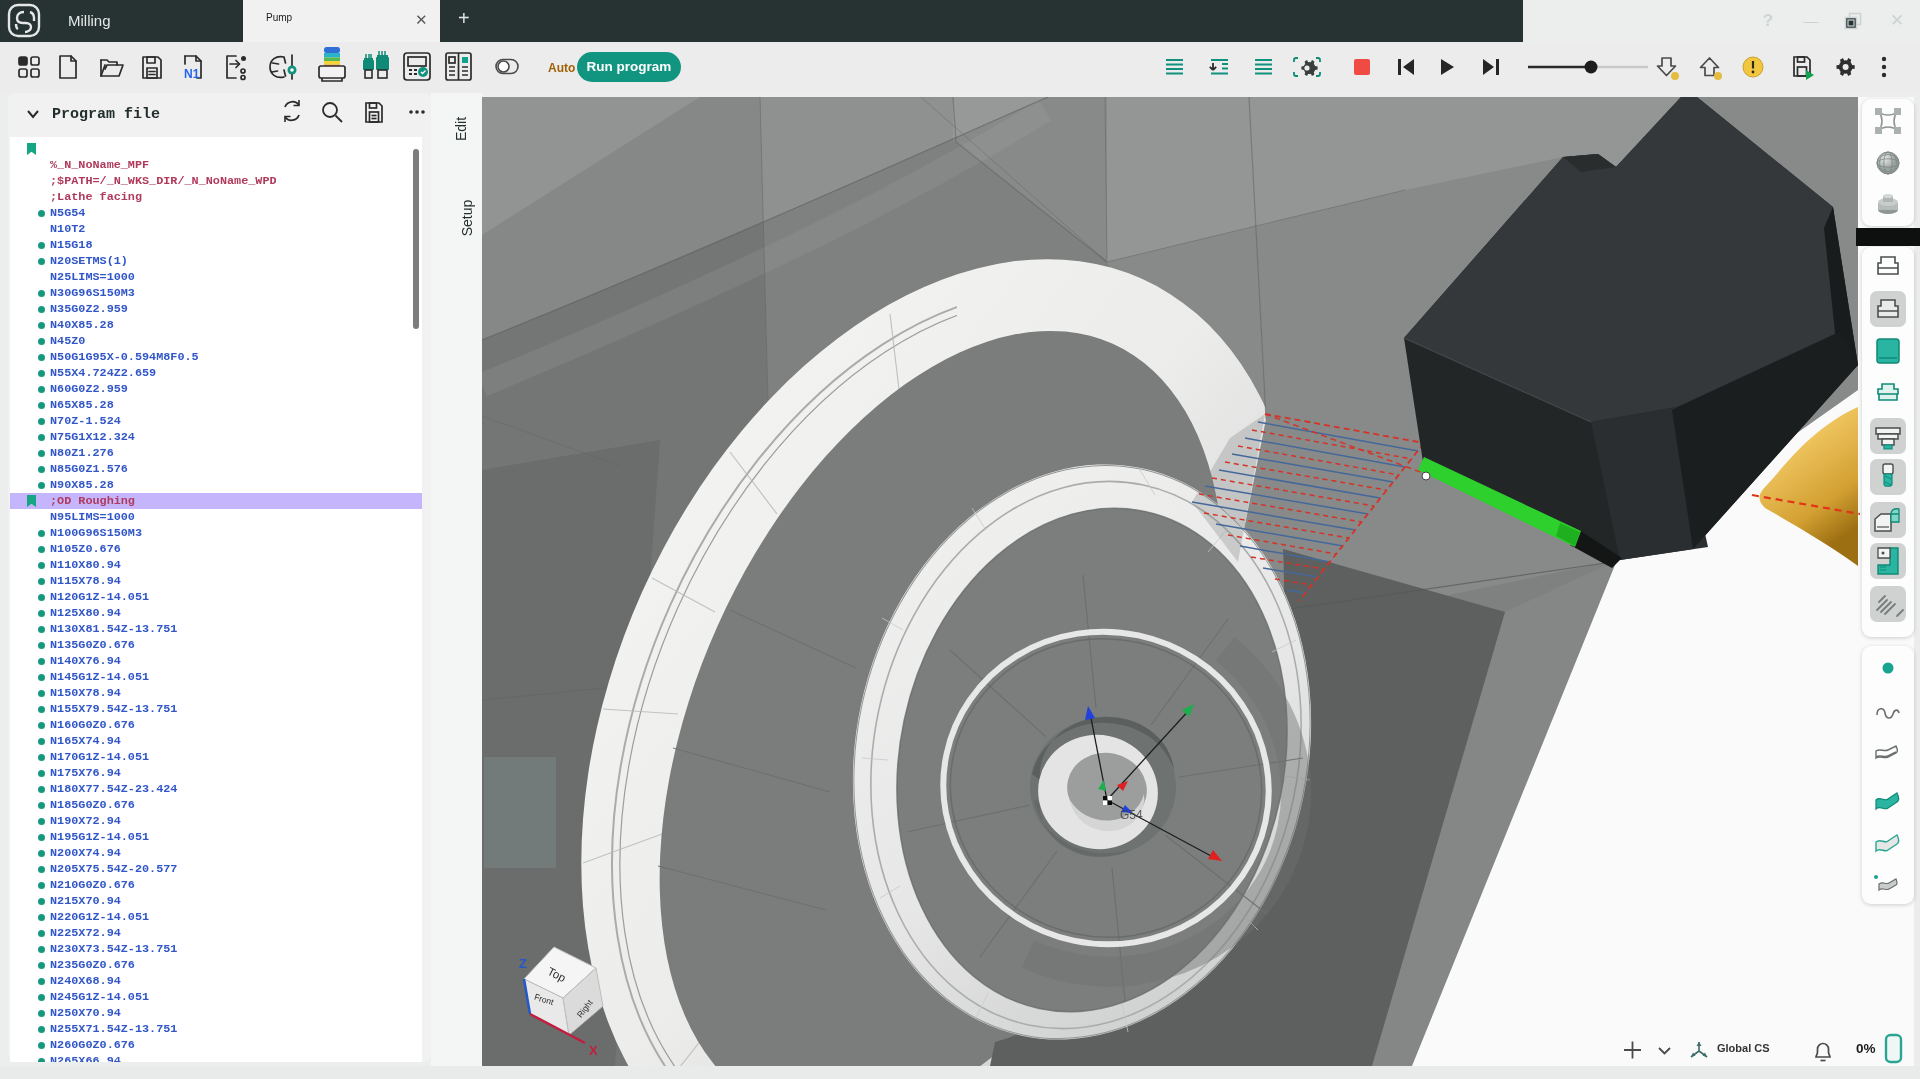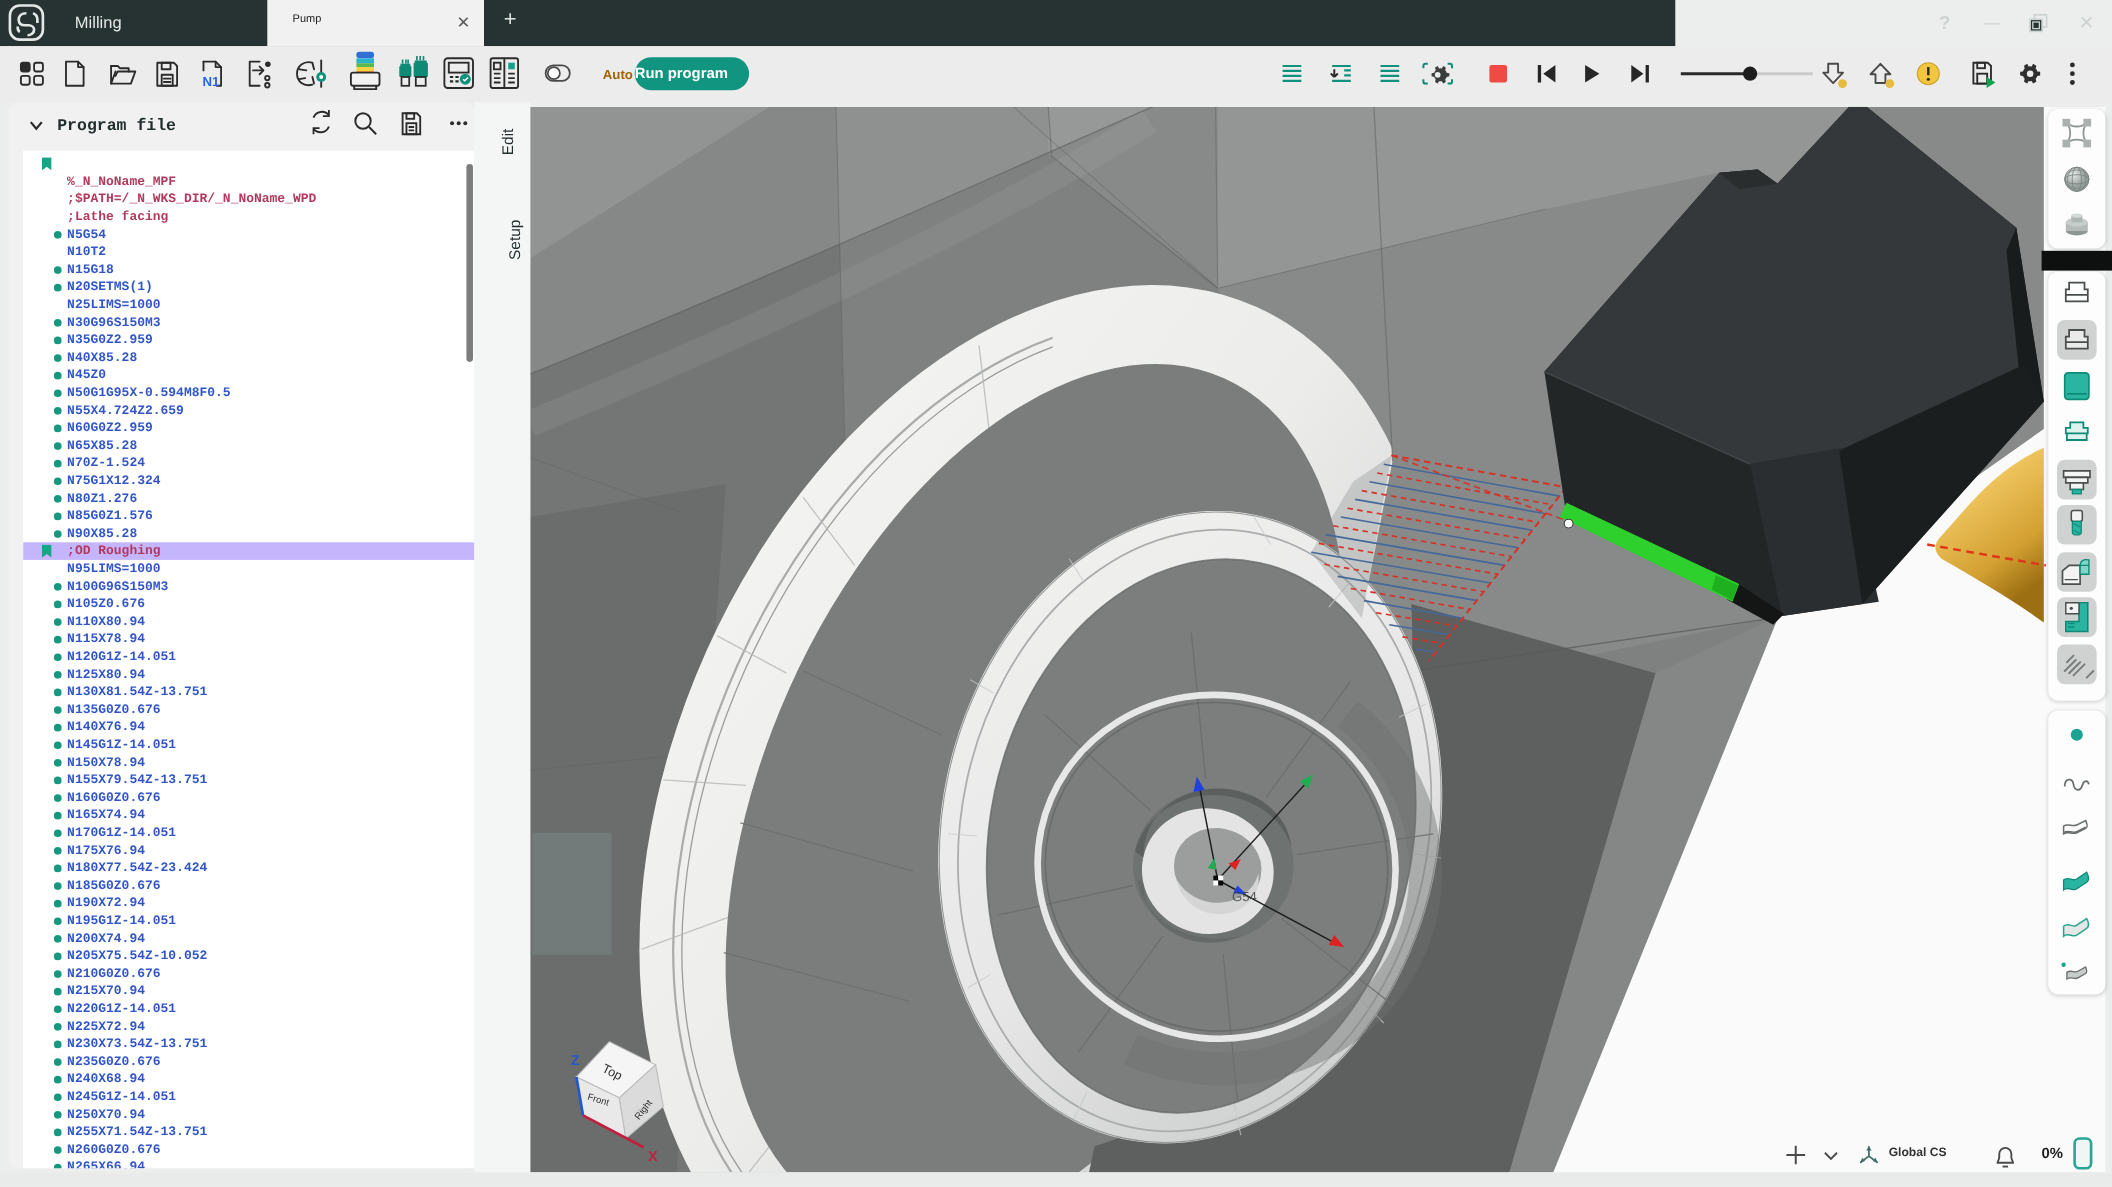--- a/index.html
+++ b/index.html
@@ -12,21 +12,21 @@
 #milling{position:absolute;left:68px;top:12px;font-size:15px;color:#e4e8e7;}
 #plus{position:absolute;left:458px;top:7px;font-size:20px;color:#dfe3e2;font-weight:400;}
 .winbtn{position:absolute;top:0;width:42px;height:42px;color:#ccd3d2;text-align:center;line-height:42px;font-size:15px;}
 
 #toolbar{position:absolute;left:0;top:42px;width:1920px;height:51px;background:#ececec;}
 
 #lpanel{position:absolute;left:8px;top:93px;width:423px;height:969px;background:#f1f1f1;border-radius:8px;}
 #lphead{position:absolute;left:0;top:0;width:100%;height:44px;font-family:Liberation Mono, monospace;}
 #lptitle{position:absolute;left:44px;top:13px;font-size:15px;font-weight:bold;color:#222e2d;}
 #chev{position:absolute;left:18px;top:14px;}
-#codewrap{position:absolute;left:13px;top:44px;width:412px;height:925px;background:#ffffff;overflow:hidden;}
+#codewrap{position:absolute;left:2px;top:44px;width:412px;height:925px;background:#ffffff;overflow:hidden;}
 #code{position:absolute;left:0;top:0;width:100%;font-family:"Liberation Mono",monospace;font-size:11.8px;font-weight:bold;line-height:16px;}
 .cl{position:relative;height:16px;padding-left:40px;}
 .cl.hl{background:#c4b5fd;}
 .c{color:#b13a5c;}
 .n{color:#3156c8;}
 .dot::before{content:"";position:absolute;left:28px;top:5px;width:7px;height:7px;border-radius:50%;background:#16987f;}
 .bm::after{content:"";position:absolute;left:17px;top:2px;width:9px;height:12px;background:#16a683;clip-path:polygon(0 0,100% 0,100% 100%,50% 72%,0 100%);}
 #lscroll{position:absolute;right:3px;top:12px;width:6px;height:180px;background:#7d7d7d;border-radius:3px;}
 
 #estrip{position:absolute;left:431px;top:93px;width:51px;height:973px;background:#f4f5f5;}
@@ -183,21 +183,21 @@
 <path d="M1806 70 l8 5 l-8 5 z" fill="#12a14f"></path>
 <path d="M1843 58 l1.1 2.4 a7 7 0 0 1 3 0 l1.1 -2.4 l3 1.7 l-0.6 2.6 a7 7 0 0 1 1.5 2.6 l2.6 0.4 v3.4 l-2.6 0.4 a7 7 0 0 1 -1.5 2.6 l0.6 2.6 l-3 1.7 l-1.1 -2.4 a7 7 0 0 1 -3 0 l-1.1 2.4 l-3 -1.7 l0.6 -2.6 a7 7 0 0 1 -1.5 -2.6 l-2.6 -0.4 v-3.4 l2.6 -0.4 a7 7 0 0 1 1.5 -2.6 l-0.6 -2.6 Z" fill="#2f2f2f"></path>
       <circle cx="1845.6" cy="67" r="3" fill="#ececec"></circle>
 <g fill="#2b2b2b">
 <circle cx="1884" cy="59" r="2.2"></circle>
         <circle cx="1884" cy="67" r="2.2"></circle>
         <circle cx="1884" cy="75" r="2.2"></circle>
 </g>
 </svg>
 <div style="position:absolute;left:548px;top:61px;font-size:12px;font-weight:bold;color:#a16207;">Auto run</div>
-<div style="position:absolute;left:577px;top:52px;width:104px;height:30px;background:#119580;border-radius:15px;color:#fff;font-size:13.5px;font-weight:bold;line-height:30px;">Run program</div>
+<div style="position:absolute;left:577px;top:52px;width:104px;height:30px;background:#119580;border-radius:15px;color:#fff;font-size:13.5px;font-weight:bold;text-align:center;line-height:30px;">Run program</div>
   <div id="lpanel">
     <div id="lphead">
       <svg id="chev" width="14" height="14">
           <path d="M2 4 L7 10 L12 4" fill="none" stroke="#2a2a2a" stroke-width="2"></path>
         </svg>
       <div id="lptitle">Program file</div>
       <svg style="position:absolute;left:265px;top:3px" width="160" height="36">
 <g stroke="#2b2b2b" stroke-width="1.8" fill="none">
 <path d="M12 11 a8 8 0 0 1 14 -2 M26 19 a8 8 0 0 1 -14 2"></path>
 <path d="M26 4 l0 5.5 l-5.5 0" stroke-width="1.6"></path>
@@ -259,21 +259,21 @@
 <div class="cl dot"><span class="n">N155X79.54Z-13.751</span></div>
 <div class="cl dot"><span class="n">N160G0Z0.676</span></div>
 <div class="cl dot"><span class="n">N165X74.94</span></div>
 <div class="cl dot"><span class="n">N170G1Z-14.051</span></div>
 <div class="cl dot"><span class="n">N175X76.94</span></div>
 <div class="cl dot"><span class="n">N180X77.54Z-23.424</span></div>
 <div class="cl dot"><span class="n">N185G0Z0.676</span></div>
 <div class="cl dot"><span class="n">N190X72.94</span></div>
 <div class="cl dot"><span class="n">N195G1Z-14.051</span></div>
 <div class="cl dot"><span class="n">N200X74.94</span></div>
-<div class="cl dot"><span class="n">N205X75.54Z-10.052</span></div>
+<div class="cl dot"><span class="n">N205X75.54Z-20.577</span></div>
 <div class="cl dot"><span class="n">N210G0Z0.676</span></div>
 <div class="cl dot"><span class="n">N215X70.94</span></div>
 <div class="cl dot"><span class="n">N220G1Z-14.051</span></div>
 <div class="cl dot"><span class="n">N225X72.94</span></div>
 <div class="cl dot"><span class="n">N230X73.54Z-13.751</span></div>
 <div class="cl dot"><span class="n">N235G0Z0.676</span></div>
 <div class="cl dot"><span class="n">N240X68.94</span></div>
 <div class="cl dot"><span class="n">N245G1Z-14.051</span></div>
 <div class="cl dot"><span class="n">N250X70.94</span></div>
 <div class="cl dot"><span class="n">N255X71.54Z-13.751</span></div>

